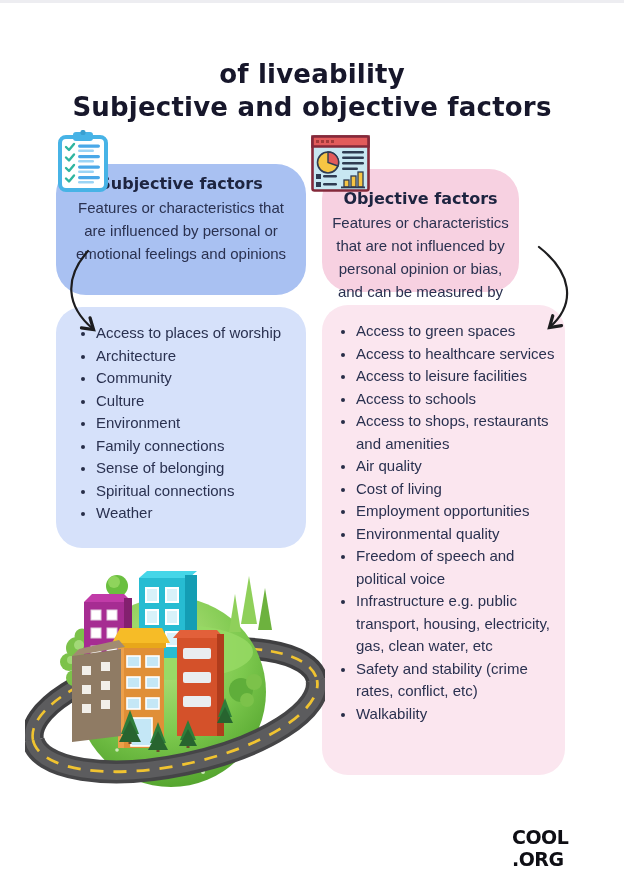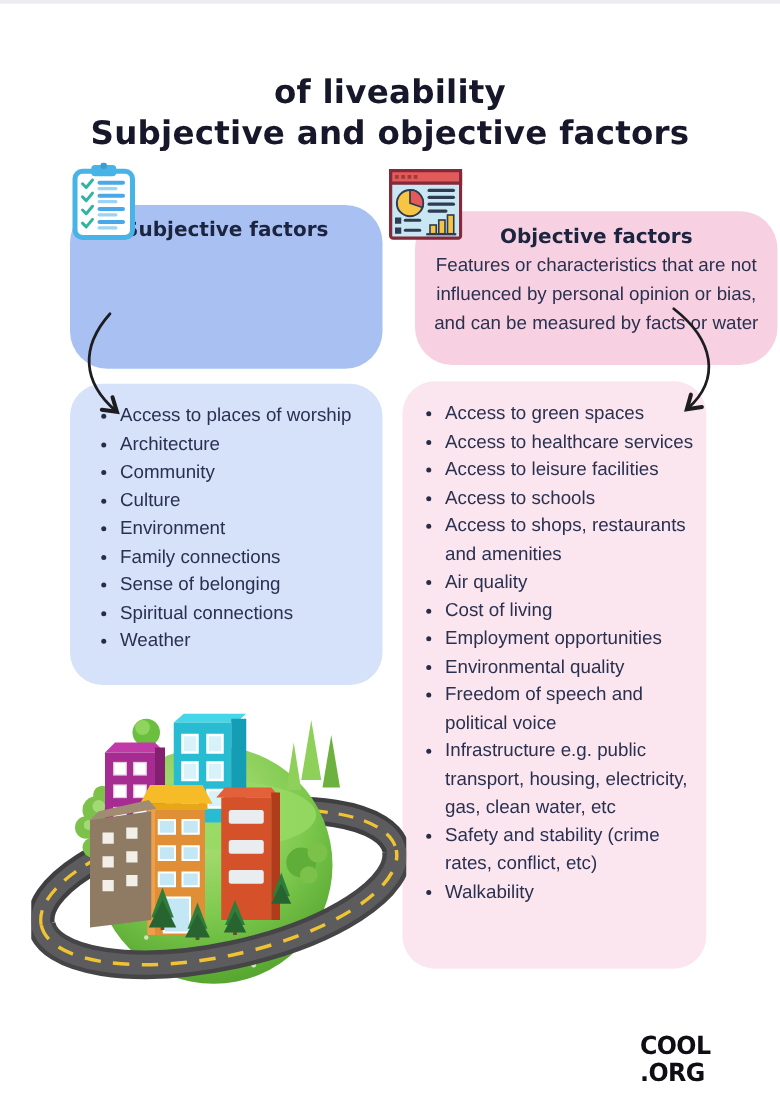--- a/index.html
+++ b/index.html
@@ -11,22 +11,22 @@
 
   .title { position:absolute; top:58px; left:0; width:100%; text-align:center;
            font-family:"DejaVu Sans", sans-serif; font-weight:800;
            font-size:26px; line-height:33px; color:var(--title, #17172b);
            letter-spacing:0.2px; }
 
   .hdr-box { position:absolute; border-radius:30px; text-align:center;
              color:var(--text-dark, #2a3150); }
   .hdr-blue { left:56px; top:164px; width:250px; height:131px;
               background:var(--subjective-header-bg, #a9c1f2); padding-top:9px; }
-  .hdr-pink { left:332px; top:169px; width:290px; height:123px;
-              background:var(--objective-header-bg, #f7d1e1); padding-top:9px; }
+  .hdr-pink { left:322px; top:169px; width:197px; height:123px;
+              background:var(--objective-header-bg, #f7d1e1); padding-top:19px; }
   .factor-heading { font-family:"DejaVu Sans", sans-serif; font-weight:800;
                     font-size:16px; line-height:22px; color:#1d2440; }
   .factor-desc { font-size:15px; line-height:23px; margin-top:1px; padding:0 10px; }
 
   .list-box { position:absolute; border-radius:26px; color:var(--text-dark, #2a3150); }
   .list-blue { left:56px; top:307px; width:250px; height:241px;
                background:var(--subjective-list-bg, #d6e1fa); }
   .list-pink { left:322px; top:305px; width:243px; height:470px;
                background:var(--objective-list-bg, #fbe6ef); }
   .list-blue ul { margin:0; padding:15px 22px 0 40px; }
@@ -53,20 +53,21 @@
 <div class="page">
   <div class="top-edge"></div>
 
   <div class="title">
     <div>of liveability</div>
     <div>Subjective and objective factors</div>
   </div>
 
   <div class="hdr-box hdr-blue">
     <div class="factor-heading">Subjective factors</div>
+    <div class="factor-desc">Features or characteristics that are influenced by personal or emotional feelings and opinions</div>
   </div>
 
   <div class="hdr-box hdr-pink">
     <div class="factor-heading">Objective factors</div>
     <div class="factor-desc">Features or characteristics that are not influenced by personal opinion or bias, and can be measured by facts or water</div>
   </div>
 
   <div class="corner-icon icon-clipboard">
     <svg width="52" height="63" viewBox="0 0 52 63">
       <rect x="3" y="7" width="46" height="53" rx="6" fill="#ffffff" stroke="#47b3e6" stroke-width="4"></rect>

